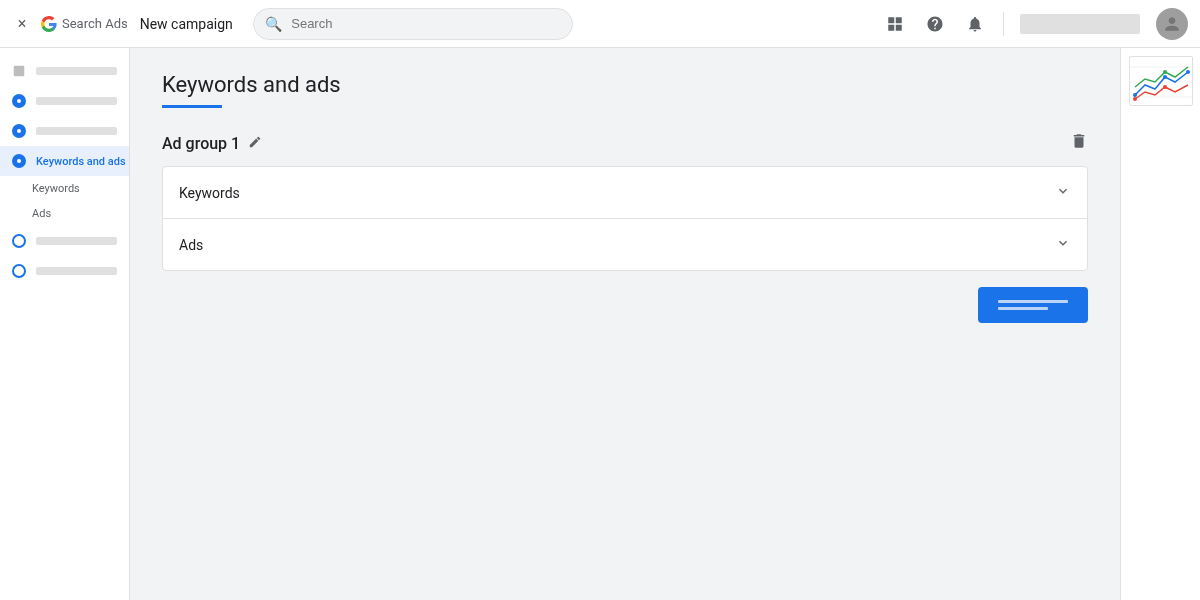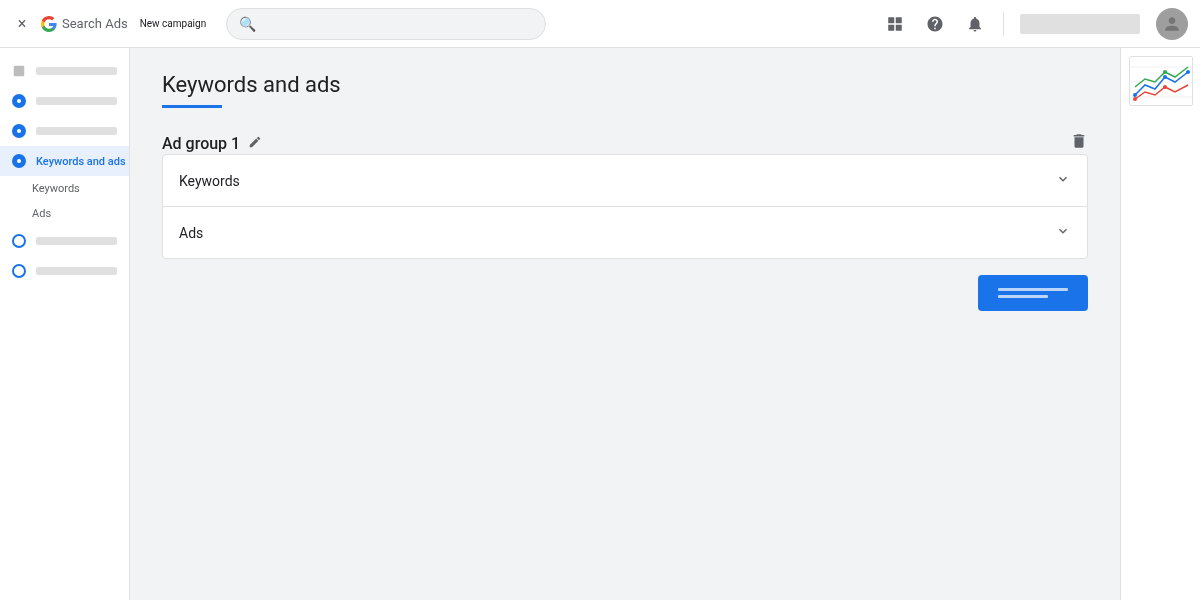--- a/index.html
+++ b/index.html
@@ -192,21 +192,21 @@
     }
     .title-underline {
       height: 3px;
       width: 60px;
       background: #1a73e8;
       margin-bottom: 24px;
     }
     .ad-group-header {
       display: flex;
       align-items: center;
-      margin-bottom: 0;
+      margin-bottom: 12px;
       justify-content: flex-end;
     }
     .ad-group-title {
       font-size: 16px;
       color: #202124;
       font-weight: 500;
     }
     .edit-icon {
       margin-left: 8px;
       color: #5f6368;
@@ -298,24 +298,25 @@
     <div class="close-btn">×</div>
     <div class="google-logo">
       <svg class="logo-g" viewBox="0 0 18 18">
         <path fill="#4285F4" d="M16.51 8H8.98v3h4.3c-.18 1-.74 1.48-1.6 2.04v2.01h2.6a7.8 7.8 0 0 0 2.38-5.88c0-.57-.05-.66-.15-1.18z"></path>
         <path fill="#34A853" d="M8.98 17c2.16 0 3.97-.72 5.3-1.94l-2.6-2a4.8 4.8 0 0 1-7.18-2.54H1.83v2.07A8 8 0 0 0 8.98 17z"></path>
         <path fill="#FBBC05" d="M4.5 10.52a4.8 4.8 0 0 1 0-3.04V5.41H1.83a8 8 0 0 0 0 7.18l2.67-2.07z"></path>
         <path fill="#EA4335" d="M8.98 4.18c1.17 0 2.23.4 3.06 1.2l2.3-2.3A8 8 0 0 0 1.83 5.4L4.5 7.49a4.77 4.77 0 0 1 4.48-3.31z"></path>
       </svg>
       <span style="font-size:13px;color:#5f6368;">Search Ads</span>
     </div>
-    <span style="font-size:10px;color:#202124;font-weight:400;margin-left:4px;">New campaign</span>
+    <span style="font-size:14px;color:#202124;font-weight:400;margin-left:4px;">New campaign</span>
   </div>
   <div class="search-bar" style="margin-left:8px;">
     <span style="color:#9aa0a6;font-size:14px;">🔍</span>
+    <input type="text" placeholder="Search" style="">
   </div>
   <div class="header-icons">
     <div class="header-icon">
       <svg width="18" height="18" viewBox="0 0 24 24" fill="#5f6368">
           <path d="M3 3h8v8H3zm0 10h8v8H3zM13 3h8v8h-8zm0 10h8v8h-8z"></path>
         </svg>
     </div>
     <div class="header-icon">
       <svg width="18" height="18" viewBox="0 0 24 24" fill="#5f6368">
           <path d="M12 2C6.48 2 2 6.48 2 12s4.48 10 10 10 10-4.48 10-10S17.52 2 12 2zm1 17h-2v-2h2v2zm2.07-7.75l-.9.92C13.45 12.9 13 13.5 13 15h-2v-.5c0-1.1.45-2.1 1.17-2.83l1.24-1.26c.37-.36.59-.86.59-1.41 0-1.1-.9-2-2-2s-2 .9-2 2H8c0-2.21 1.79-4 4-4s4 1.79 4 4c0 .88-.36 1.68-.93 2.25z"></path>

